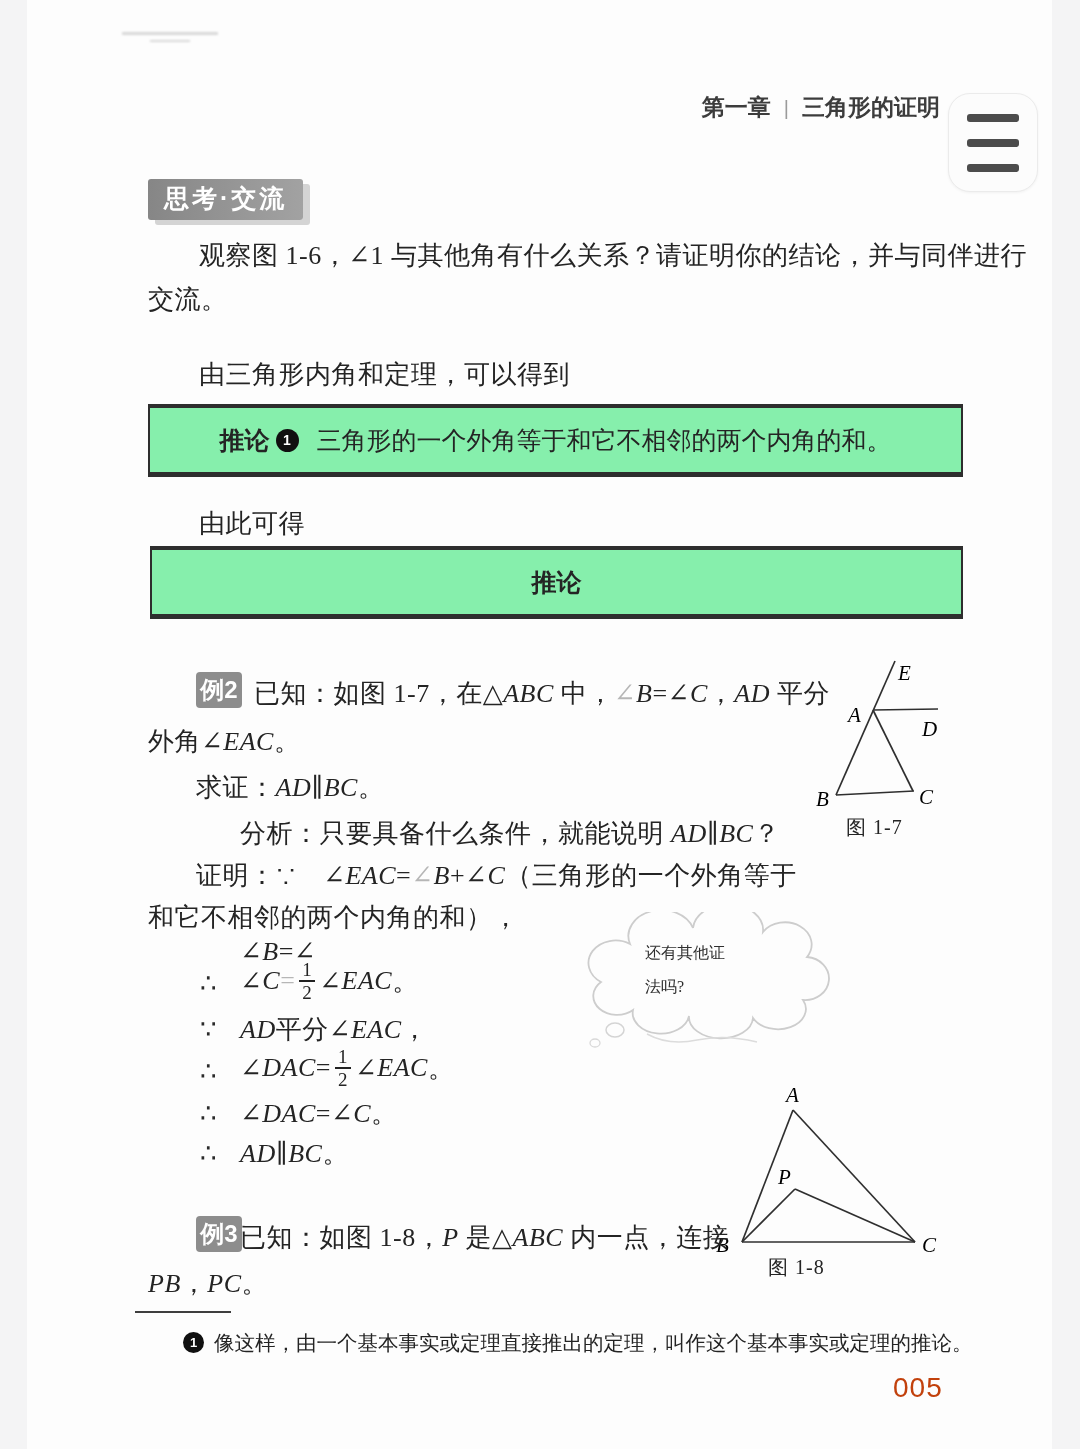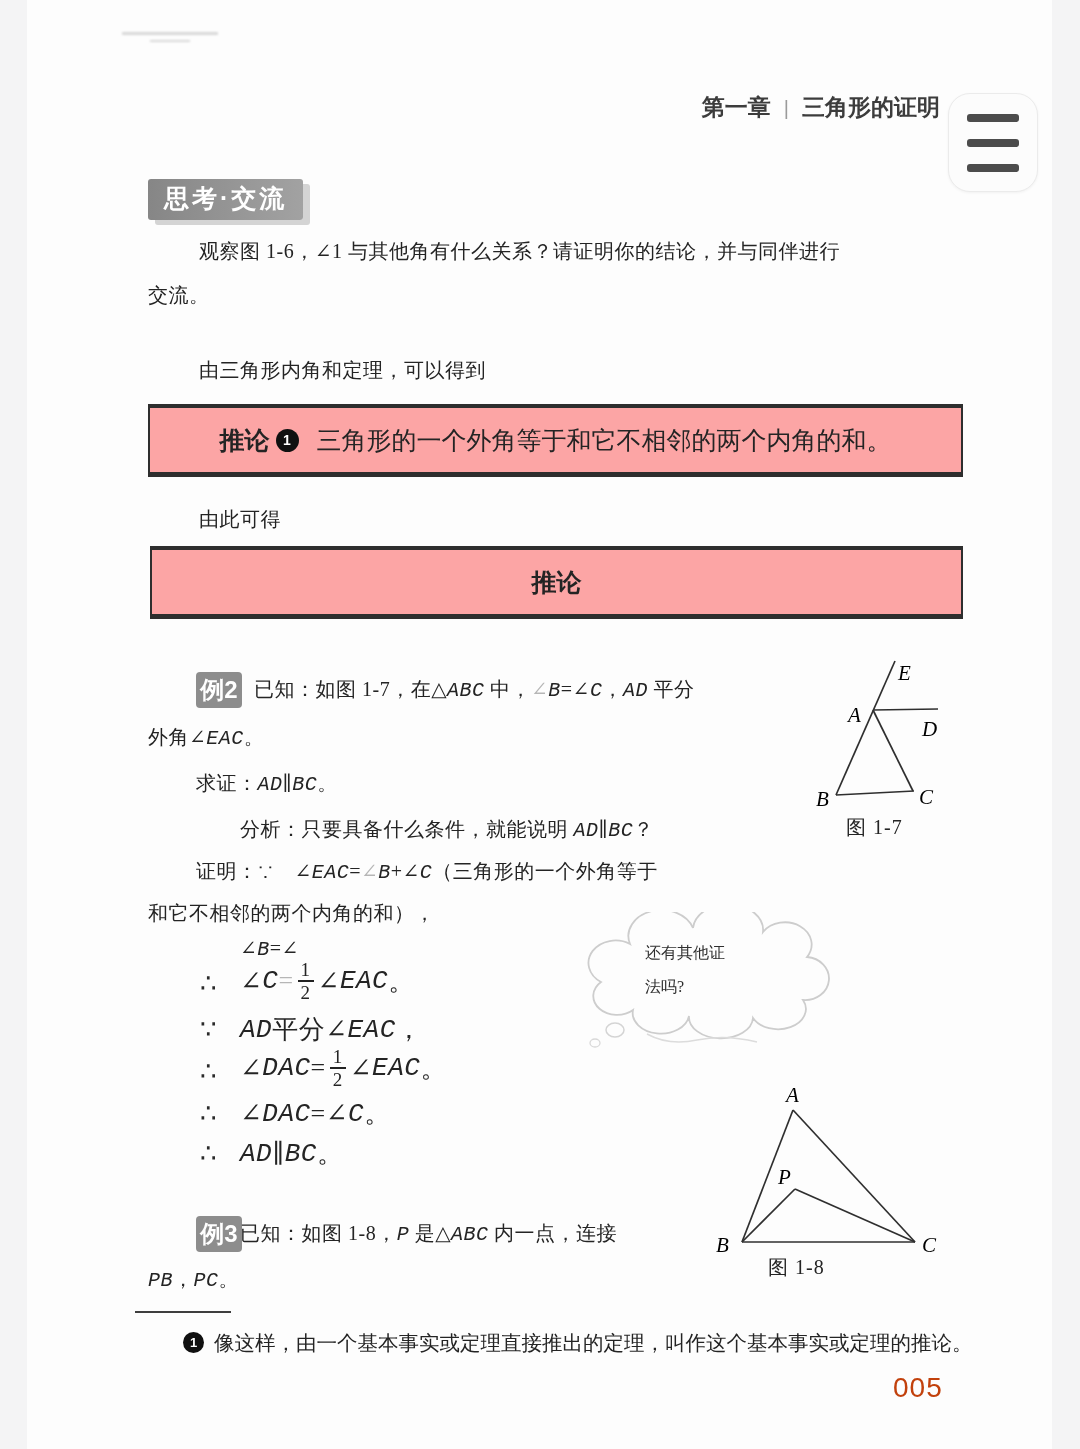--- a/index.html
+++ b/index.html
@@ -7,23 +7,23 @@
     width:1080px;height:1449px;position:relative;overflow:hidden;
     background:#f4f4f5;
     font-family:"Liberation Serif","DejaVu Serif",serif;
     color:#242424;
   }
   .page{
     position:absolute;left:27px;top:0;width:1025px;height:1449px;
     background:#fdfdfd;
   }
   
-  .tline{position:absolute;font-size:20px;white-space:nowrap;letter-spacing:.5px;}
+  .tline{position:absolute;font-size:26px;white-space:nowrap;letter-spacing:.5px;}
   .small{font-size:20.5px;}
-  .math{font-style:italic;font-family:Liberation Mono, monospace;}
+  .math{font-style:italic;font-family:Liberation Serif, serif;}
   .faded{opacity:.32;}
   
   .page-header{
     position:absolute;left:600px;top:92px;width:340px;
     display:flex;justify-content:flex-end;align-items:baseline;gap:13px;
     font-family:"Liberation Sans","DejaVu Sans",sans-serif;
     font-weight:bold;font-size:23px;color:#3c3c3c;white-space:nowrap;
   }
   .page-header .divider{color:#9b9b9b;font-weight:normal;font-size:20px;}
   .menu-btn{
@@ -39,21 +39,21 @@
     background:linear-gradient(90deg,#868686,#a2a2a2);
     color:#fff;font-family:"Liberation Sans","DejaVu Sans",sans-serif;
     font-weight:bold;font-size:25px;letter-spacing:3px;
     padding:3px 16px 5px;border-radius:3px;
     box-shadow:7px 5px 0 #d4d4d4;
   }
   
   .rule-box{
     position:absolute;left:148px;width:811px;height:64px;
     border:2px solid #2e2e2e;border-top-width:4px;border-bottom-width:5px;
-    background:#fca5a5;display:flex;align-items:center;justify-content:center;
+    background:#86efac;display:flex;align-items:center;justify-content:center;
     font-size:25px;white-space:nowrap;
   }
   .rule-box .lbl{font-weight:bold;font-family:"Liberation Sans","DejaVu Sans",sans-serif;}
   .circ-num{
     display:inline-flex;align-items:center;justify-content:center;
     width:23px;height:23px;border-radius:50%;background:#101010;color:#fff;
     font-family:"Liberation Sans","DejaVu Sans",sans-serif;font-size:14px;font-weight:bold;
     vertical-align:6px;margin:0 4px 0 6px;
   }
   

